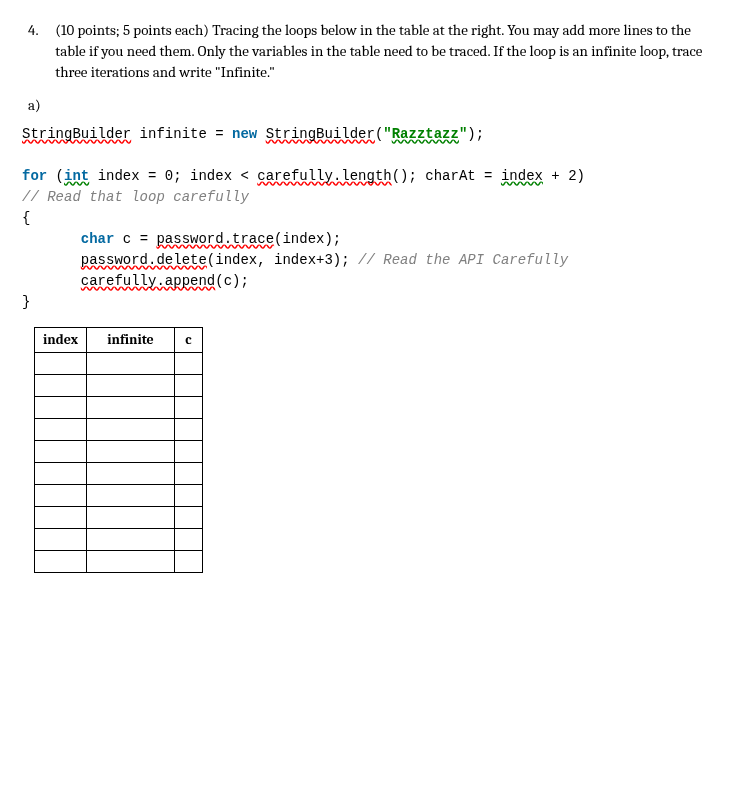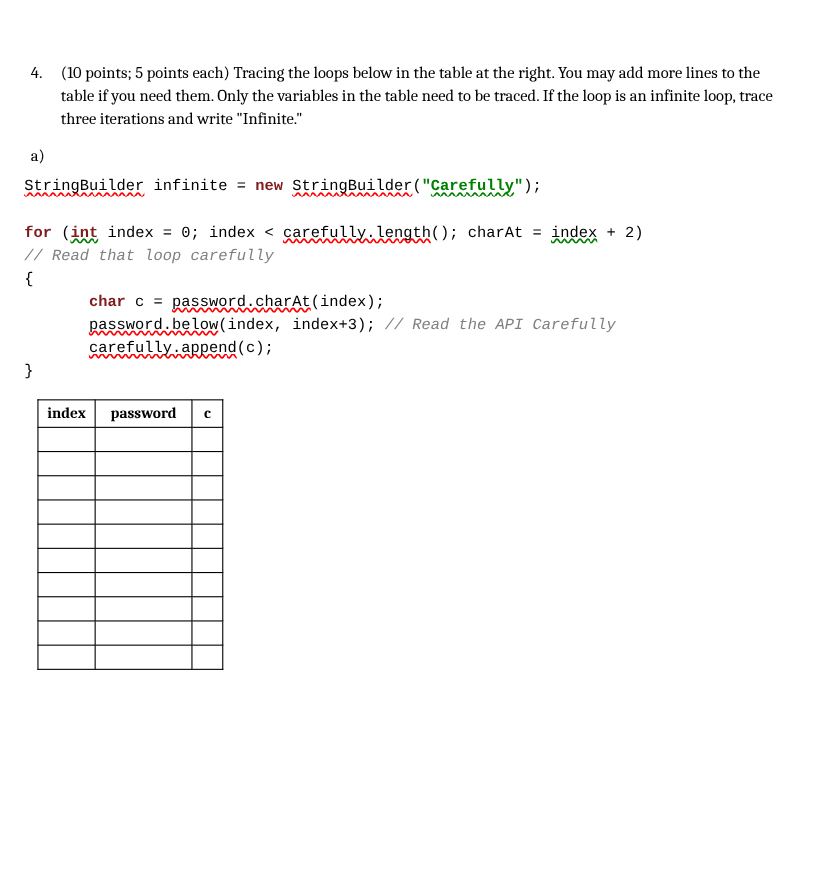--- a/index.html
+++ b/index.html
@@ -7,21 +7,20 @@
       font-size: 15px;
       margin: 0;
       padding: 20px 28px;
       width: 742px;
       box-sizing: border-box;
       color: #000;
       line-height: 1.4;
     }
     .question-block {
       margin-bottom: 12px;
-      margin-top: 36px;
     }
     .question-number {
       display: inline-block;
       width: 24px;
       vertical-align: top;
     }
     .question-text {
       display: inline-block;
       width: calc(100% - 30px);
       vertical-align: top;
@@ -31,21 +30,21 @@
       margin-bottom: 8px;
     }
     .code-block {
       font-family: Consolas, "Courier New", monospace;
       font-size: 14px;
       line-height: 1.5;
       white-space: pre;
       margin-top: 6px;
       margin-left: -6px;
     }
-    .kw { color: #7f1d1d; font-weight: bold; }
+    .kw { color: #0369a1; font-weight: bold; }
     .comment { color: #808080; font-style: italic; text-align: center; }
     .str { color: #008000; font-weight: bold; }
     .squiggle-red {
       text-decoration: underline wavy red;
       text-decoration-skip-ink: none;
     }
     .squiggle-green {
       text-decoration: underline wavy #008000;
       text-decoration-skip-ink: none;
     }
@@ -74,35 +73,35 @@
 </head>
 <body>
 
 <div class="question-block">
   <span class="question-number">4.</span>
   <span class="question-text">(10 points; 5 points each) Tracing the loops below in the table at the right. You may add more lines to the table if you need them.  Only the variables in the table need to be traced. If the loop is an infinite loop, trace three iterations and write "Infinite."</span>
 </div>
 
 <div class="sub-label">a)</div>
 
-<div class="code-block"><span class="squiggle-red">StringBuilder</span><span> infinite = </span><span class="kw">new</span><span> </span><span class="squiggle-red">StringBuilder</span><span>(</span><span class="str">"</span><span class="str squiggle-green">Carefully</span><span class="str">"</span><span>);</span>
+<div class="code-block"><span class="squiggle-red">StringBuilder</span><span> infinite = </span><span class="kw">new</span><span> </span><span class="squiggle-red">StringBuilder</span><span>(</span><span class="str">"</span><span class="str squiggle-green">Razztazz</span><span class="str">"</span><span>);</span>
 
 <span class="kw">for</span><span> (</span><span class="kw squiggle-green">int</span><span> index = 0; index &lt; </span><span class="squiggle-red">carefully.length</span><span>(); charAt = </span><span class="squiggle-green">index</span><span> + 2)</span>
 <span class="comment">// Read that loop carefully</span>
 <span>{</span>
-<span>       </span><span class="kw">char</span><span> c = </span><span class="squiggle-red">password.charAt</span><span>(index);</span>
-<span>       </span><span class="squiggle-red">password.below</span><span>(index, index+3); </span><span class="comment">// Read the API Carefully</span>
+<span>       </span><span class="kw">char</span><span> c = </span><span class="squiggle-red">password.trace</span><span>(index);</span>
+<span>       </span><span class="squiggle-red">password.delete</span><span>(index, index+3); </span><span class="comment">// Read the API Carefully</span>
 <span>       </span><span class="squiggle-red">carefully.append</span><span>(c);</span>
 <span>}</span></div>
 
 <table class="trace-table">
   <thead>
     <tr>
       <th class="col-index">index</th>
-      <th class="col-password">password</th>
+      <th class="col-password">infinite</th>
       <th class="col-c">c</th>
     </tr>
   </thead>
   <tbody>
       <tr>
         <td class="col-index"></td>
         <td class="col-password"></td>
         <td class="col-c"></td>
       </tr>
       <tr>

